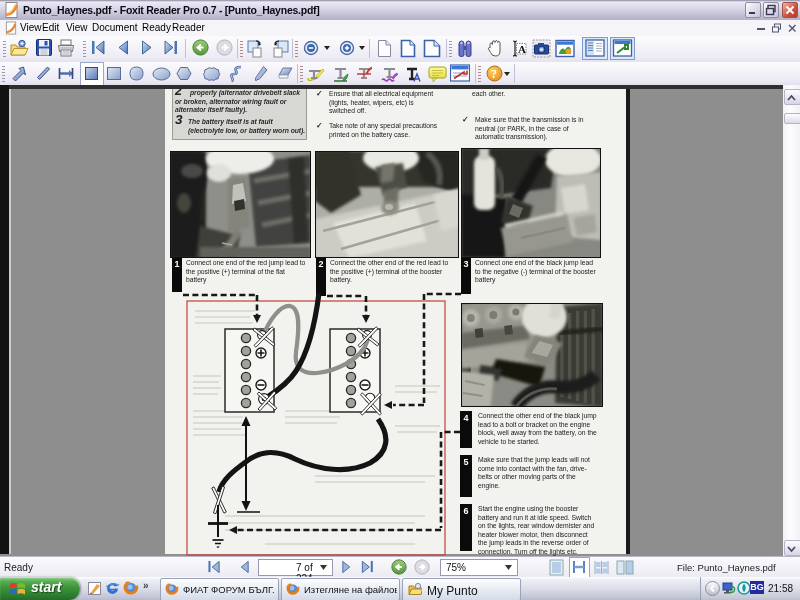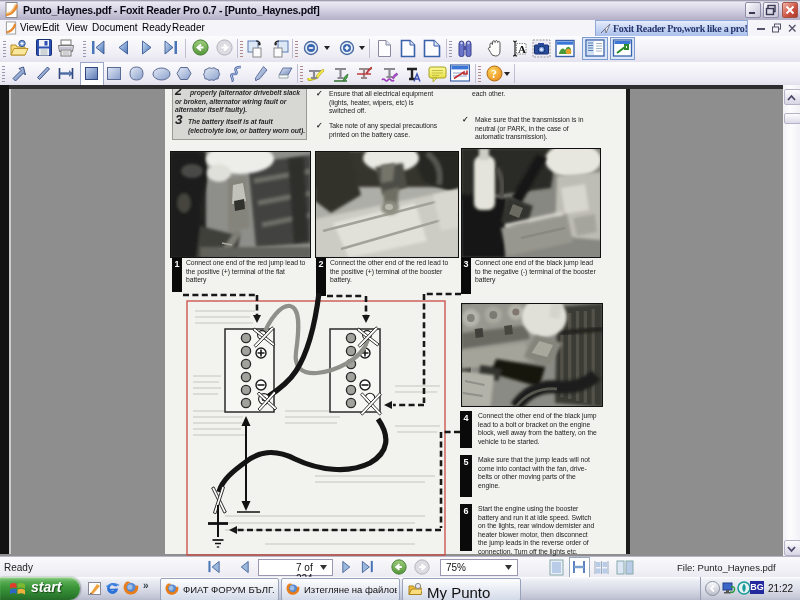--- a/index.html
+++ b/index.html
@@ -38,26 +38,20 @@
       <path d="M1.5 10.5 C5 10.5 8.5 7 10 2 L12 3.5 C10.5 8.5 6.5 12.5 1.5 12.5 Z" fill="#e8862c"></path>
     </svg>
 <div class="abs mi" style="left:20px;top:2px;">View</div>
 <div class="abs mi" style="left:42px;top:2px;">Edit</div>
 <div class="abs mi" style="left:66px;top:2px;">View</div>
 <div class="abs mi" style="left:92px;top:2px;">Document</div>
 <div class="abs mi" style="left:142px;top:2px;">Ready</div>
 <div class="abs mi" style="left:172px;top:2px;">Reader</div>
 <div class="abs mi" style="left:215px;top:2px;margin-top:28px;">Help</div>
 
-<div class="abs" style="left:595px;top:0px;width:151px;height:15px;background:linear-gradient(to bottom,#e6edfb,#aabfec);border:1px solid #8fa8d8;overflow:hidden;">
-<svg class="abs" style="left:3px;top:1px" width="13" height="13">
-        <path d="M2 11 L11 2 L7 11 L6 7 Z" fill="#f4f4f8" stroke="#667" stroke-width="0.8"></path>
-      </svg>
-<div class="abs" style="left:17px;top:1.5px;font-family:'Liberation Serif',serif;font-size:10px;font-weight:bold;color:#25356e;letter-spacing:-0.3px;white-space:nowrap;">Foxit Reader Pro,work like a pro!</div>
-</div>
 <div class="abs" style="left:757px;top:8px;width:8px;height:2px;background:#55526b;"></div>
 <svg class="abs" style="left:771px;top:3px" width="11" height="11">
       <rect x="3.5" y="1" width="6" height="5" fill="none" stroke="#55526b" stroke-width="1"></rect>
       <rect x="1.5" y="4" width="6" height="5" fill="#f5f4f9" stroke="#55526b" stroke-width="1"></rect>
     </svg>
 <svg class="abs" style="left:787px;top:3px" width="11" height="11">
       <path d="M2 2 L8.5 8.5 M8.5 2 L2 8.5" stroke="#55526b" stroke-width="1.4"></path>
     </svg>
 </div>
 
@@ -799,21 +793,21 @@
         <path d="M2.2 2.2 Q5.5 0.8 7.5 2.6 Q5 3.2 4 5.2 Q3.4 4 2.2 2.2 Z" fill="#e87c16"></path>
       </svg>
   <div class="abs" style="left:22px;top:5px;width:93px;overflow:hidden;font-size:9.5px;color:#111;white-space:nowrap;">Изтегляне на файлове</div>
 </div>
 <div class="abs" style="left:402px;top:1px;width:117px;height:21px;border-radius:2px;border:1px solid #98a2ba;background:linear-gradient(to bottom,#fefefe,#e8ecf4 50%,#d4dae8);">
   <svg class="abs" style="left:5px;top:3px" width="14" height="14">
         <path d="M1 4 L1 12.5 L13 12.5 L13 5.5 L6.5 5.5 L5.5 4 Z" fill="#f0c040" stroke="#a8831e"></path>
         <path d="M1 12.5 L3.5 7 L14.5 7 L13 12.5 Z" fill="#fadc7c" stroke="#a8831e"></path>
         <circle cx="10" cy="4" r="2.6" fill="#e8e8f4" stroke="#888"></circle>
       </svg>
-  <div class="abs" style="left:24px;top:5px;font-size:15px;color:#111;white-space:nowrap;">My Punto</div>
+  <div class="abs" style="left:24px;top:5px;font-size:12px;color:#111;white-space:nowrap;">My Punto</div>
 </div>
 <div class="abs" style="left:700px;top:0;width:1px;height:23px;background:#9aa0b4;"></div>
 <div class="abs" style="left:702px;top:0;width:98px;height:23px;background:linear-gradient(to bottom,#fdfdfe 0,#edeff6 3px,#dde0ea 12px,#c8cbd8 20px,#bcbfd0 23px);">
   <svg class="abs" style="left:3px;top:4px" width="15" height="15">
         <circle cx="7.5" cy="7.5" r="7" fill="url(#tb)" stroke="#8a8f9e"></circle>
         <path d="M9 4.5 L6 7.5 L9 10.5" stroke="#fff" stroke-width="1.8" fill="none"></path>
         <defs>
           <linearGradient id="tb" x1="0" y1="0" x2="0" y2="1">
             <stop offset="0" stop-color="#fdfdfe"></stop>
             <stop offset="1" stop-color="#b8bcc8"></stop>
@@ -824,15 +818,15 @@
         <rect x="1" y="2" width="9" height="7" fill="#3a66c8" stroke="#223f88"></rect>
         <rect x="4" y="9" width="3" height="2" fill="#555"></rect>
         <rect x="2" y="11" width="7" height="1.5" fill="#555"></rect>
         <path d="M9 6 Q13 5 12.5 9 Q12 12 8 11" stroke="#2a9a3a" stroke-width="1.5" fill="none"></path>
       </svg>
   <svg class="abs" style="left:35px;top:4px" width="14" height="14">
         <circle cx="7" cy="7" r="6" fill="#e8f4f4" stroke="#1a9a9a" stroke-width="1.6"></circle>
         <path d="M7 2.5 Q10.5 7 7 11.5 Q3.5 7 7 2.5" fill="#1a9a9a"></path>
       </svg>
   <div class="abs" style="left:48px;top:4px;width:14px;height:13px;background:#242a9e;color:#fff;font-size:9px;font-weight:bold;text-align:center;line-height:13px;">BG</div>
-  <div class="abs" style="left:66px;top:6px;font-size:10px;color:#111;">21:22</div>
+  <div class="abs" style="left:66px;top:6px;font-size:10px;color:#111;">21:58</div>
 </div>
 </div>
 
 </body></html>

